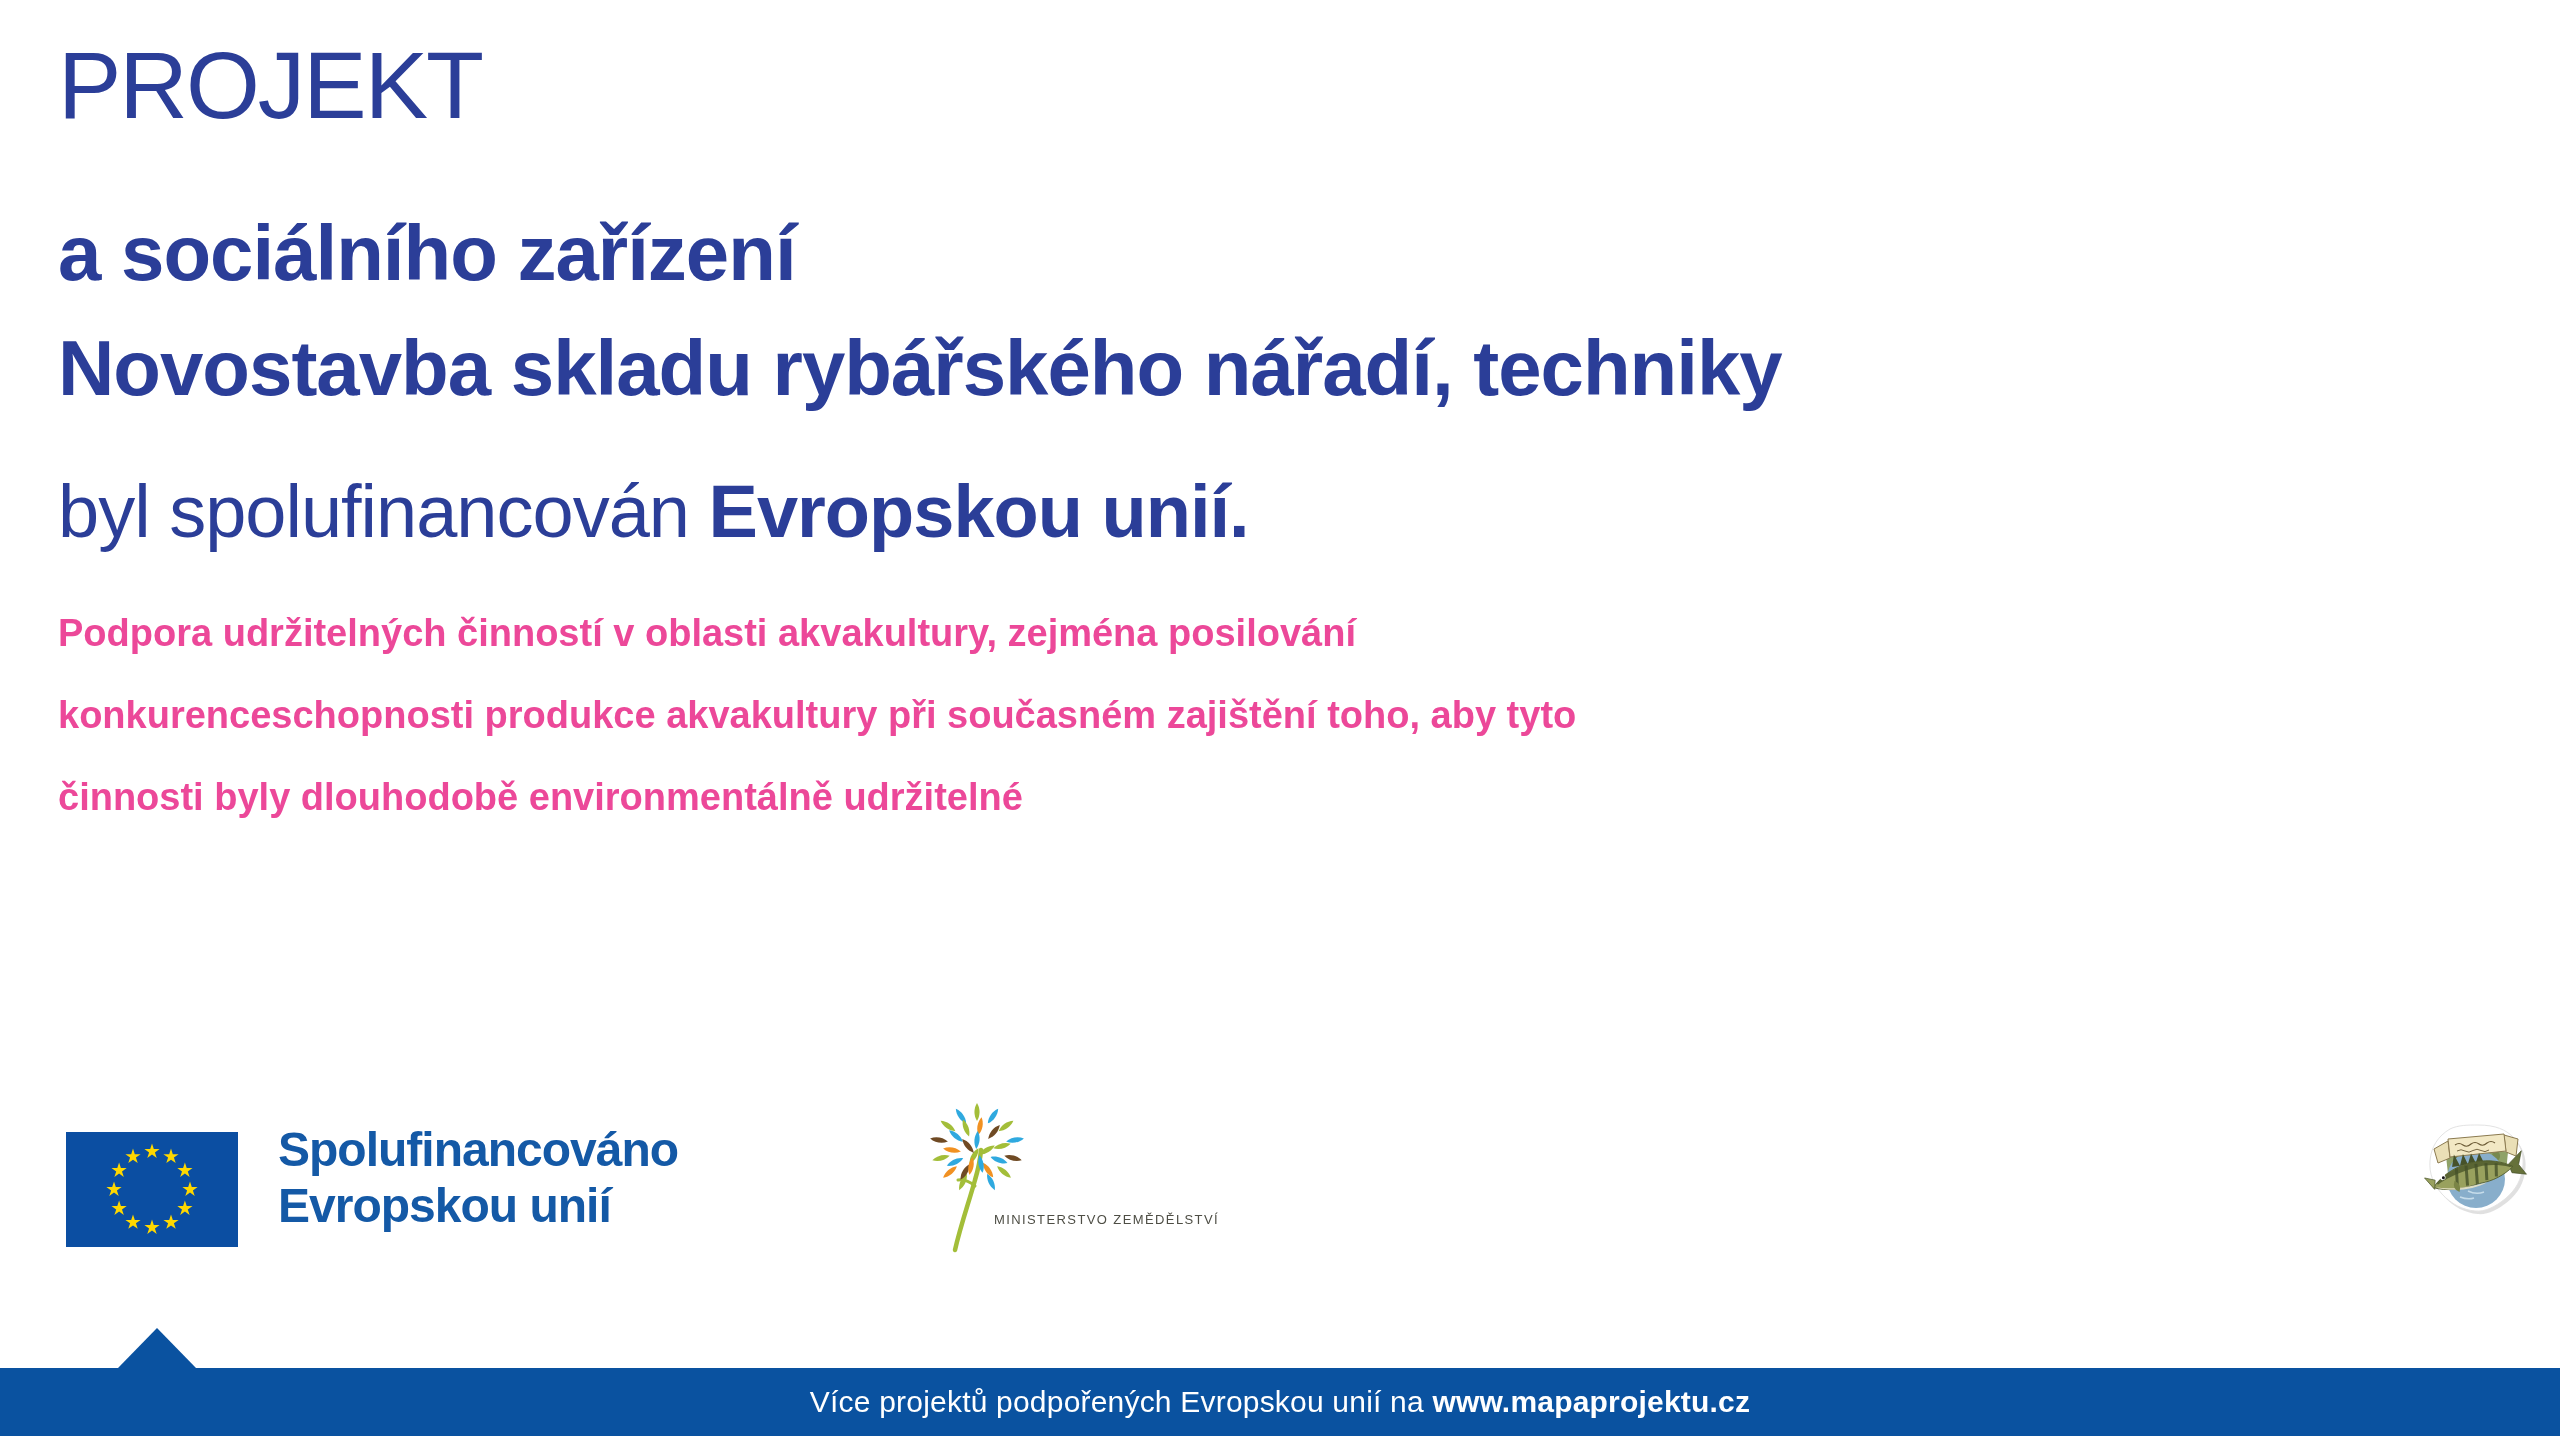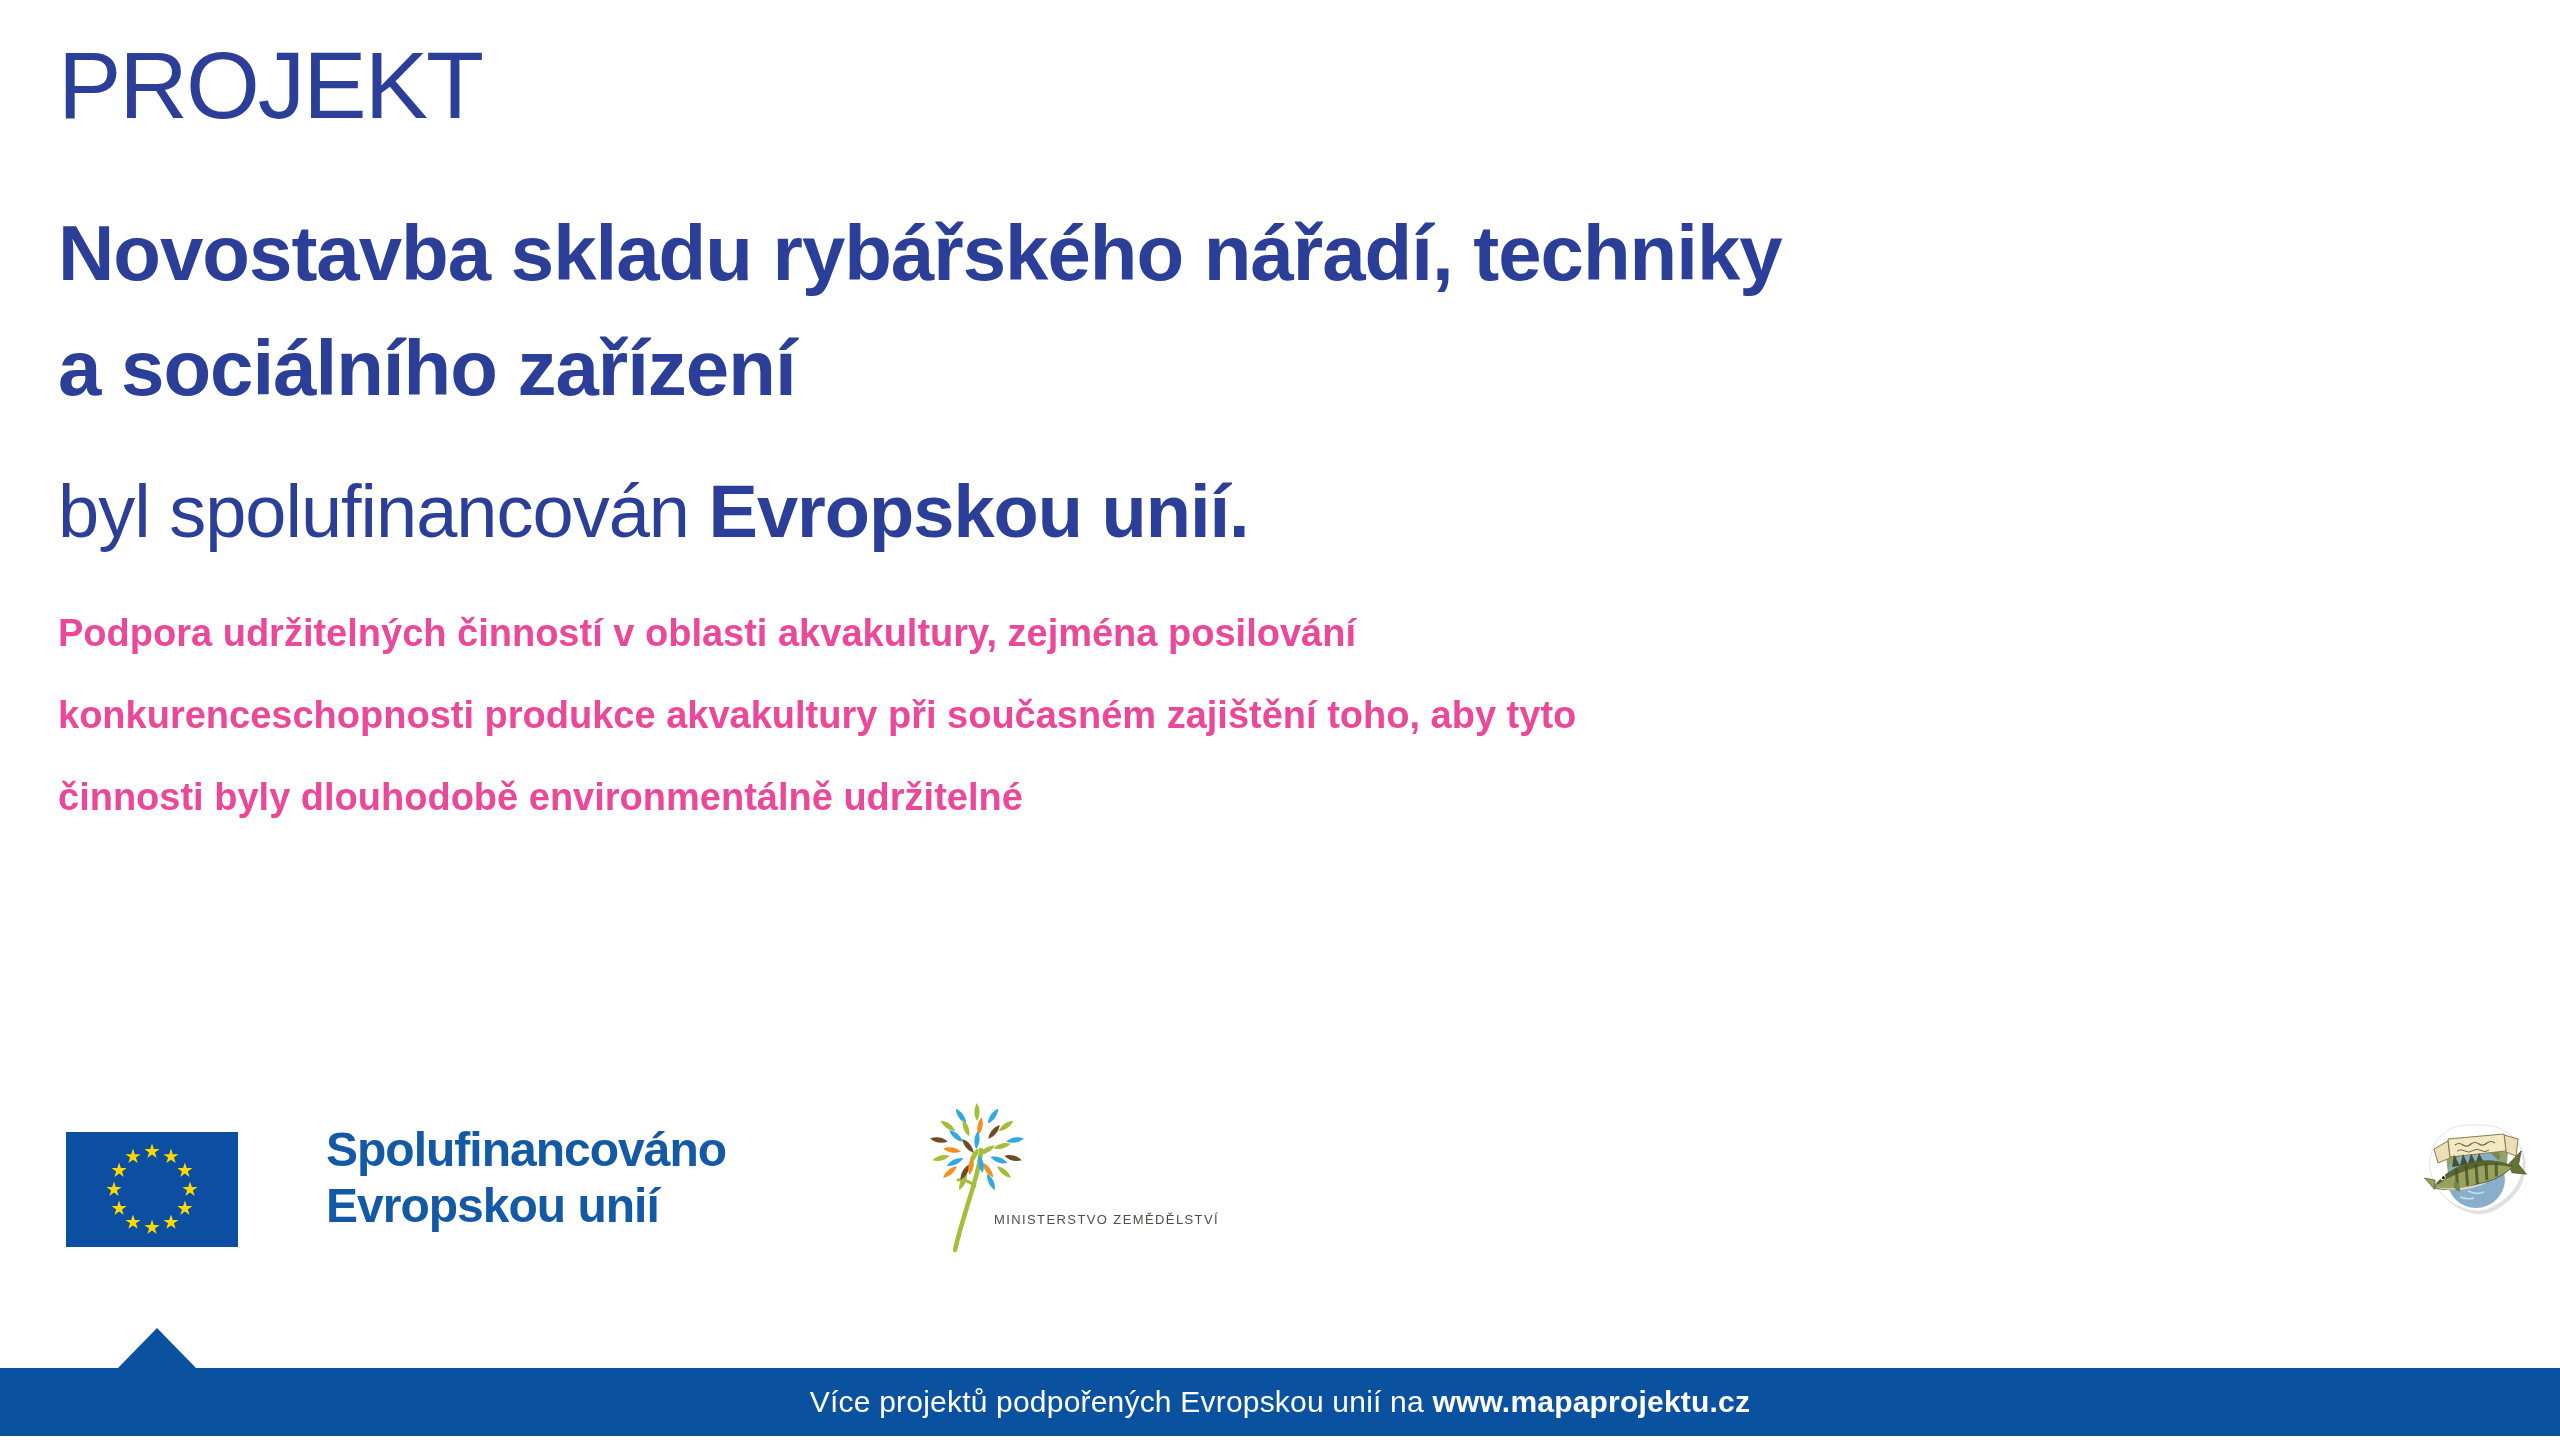--- a/index.html
+++ b/index.html
@@ -31,21 +31,21 @@
   .desc{
     position:absolute;left:58px;top:592px;
     font-size:38px;font-weight:700;
     color:#ec4899;line-height:82px;
   }
   .desc .line{display:block;}
   .eu-flag{position:absolute;left:66px;top:1132px;width:172px;height:115px;}
   .eu-label{
     position:absolute;left:278px;top:1122px;
     font-size:48px;font-weight:700;letter-spacing:-1px;
-    color:#1459A6;line-height:56px;margin-left:48px;
+    color:#1459A6;line-height:56px;
   }
   .eu-label .line{display:block;}
   .ministry-tree{position:absolute;left:925px;top:1102px;width:105px;height:152px;}
   .ministry-label{
     position:absolute;left:994px;top:1212px;
     font-size:13px;font-weight:400;letter-spacing:1.4px;
     color:#4E4E45;white-space:nowrap;text-align:center;
   }
   .fishery-badge{position:absolute;left:2424px;top:1118px;width:104px;height:100px;}
   .footer-pointer{
@@ -67,22 +67,22 @@
   .footer-text .b{font-weight:700;}
 </style>
 </head>
 <body>
 
 <div class="page">
 
   <div class="kicker">PROJEKT</div>
 
   <h1 class="title">
+    <span class="line">a sociálního zařízení</span>
     <span class="line">Novostavba skladu rybářského nářadí, techniky</span>
-    <span class="line">a sociálního zařízení</span>
   </h1>
 
   <div class="funding"><span>byl spolufinancován </span><span class="b">Evropskou unií.</span></div>
 
   <div class="desc">
     <span class="line">Podpora udržitelných činností v oblasti akvakultury, zejména posilování</span>
     <span class="line">konkurenceschopnosti produkce akvakultury při současném zajištění toho, aby tyto</span>
     <span class="line">činnosti byly dlouhodobě environmentálně udržitelné</span>
   </div>
 

